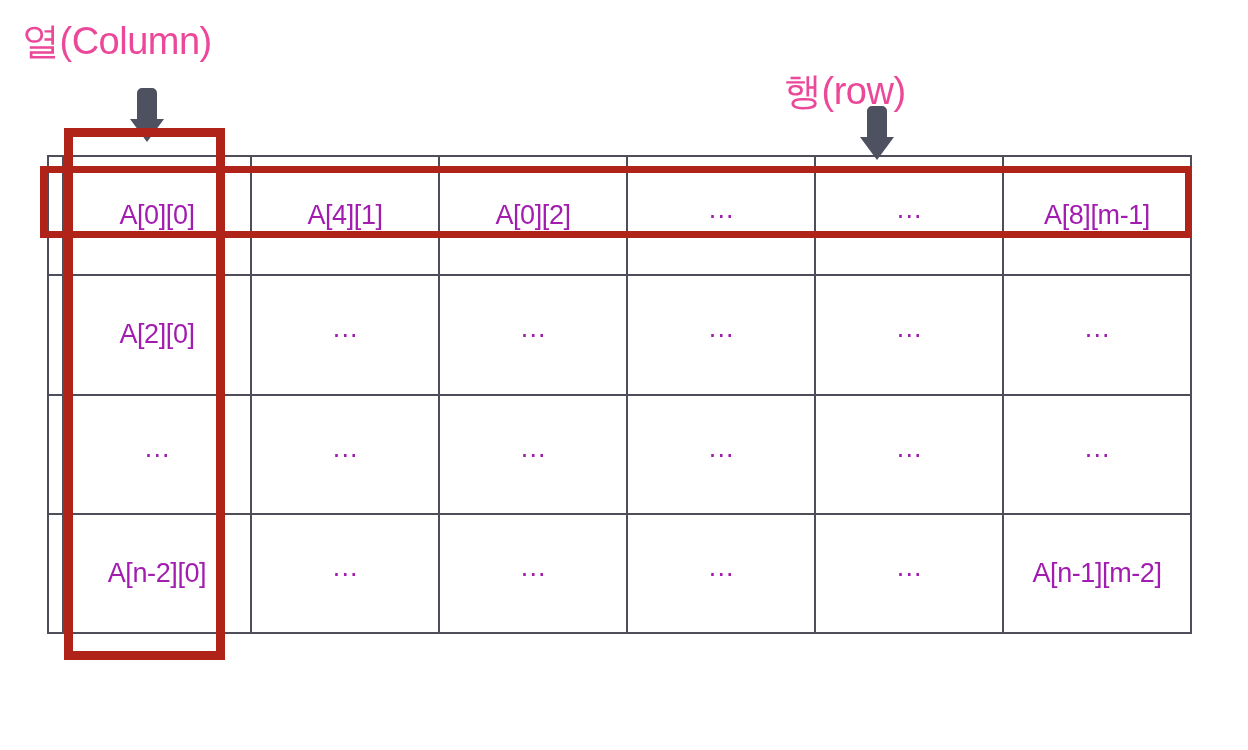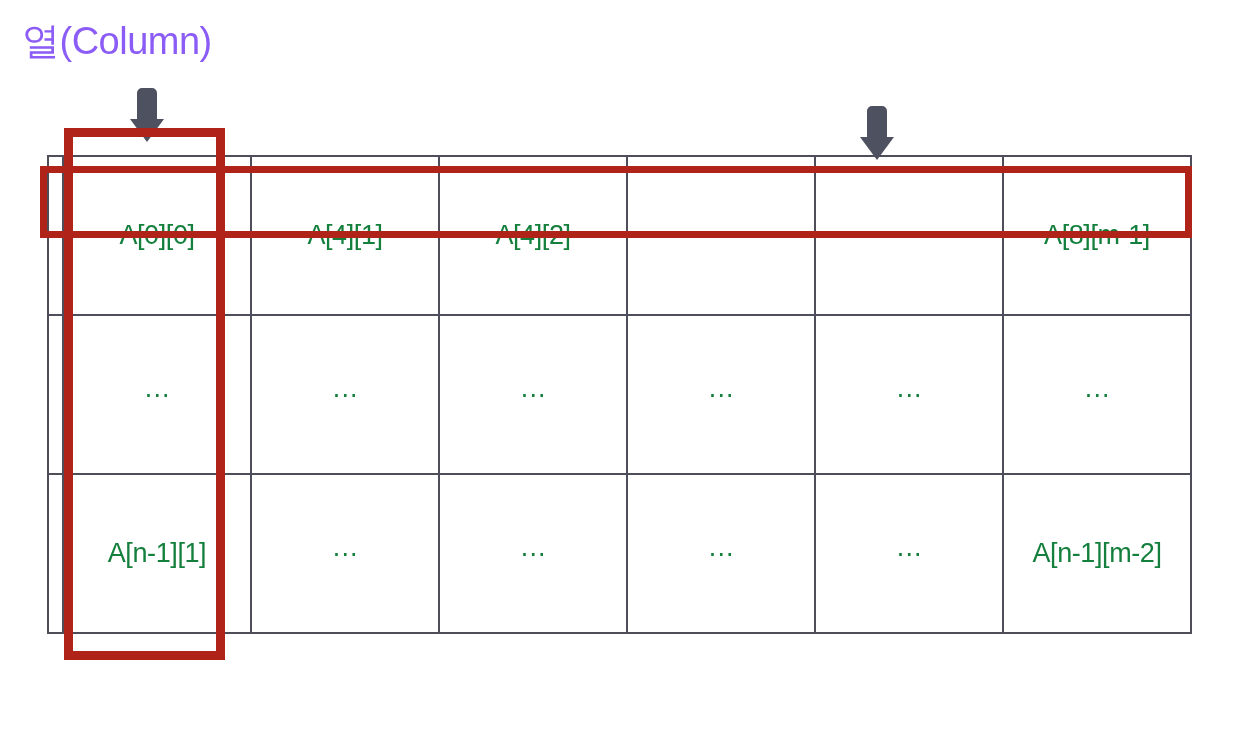--- a/index.html
+++ b/index.html
@@ -19,21 +19,21 @@
   #stage {
     position: absolute;
     left: 0; top: 0;
     width: 1248px;
     height: 750px;
   }
 
   
   .anno-label {
     position: absolute;
-    color: #8b5cf6;
+    color: #ec4899;
     font-size: 38px;
     line-height: 1;
     letter-spacing: -0.5px;
     white-space: nowrap;
     text-align: right;
   }
   #label-column { left: 22px; top: 22px; }
   #label-row    { left: 784px; top: 72px; }
 
   
@@ -52,21 +52,21 @@
     top: 155px;
     width: 1131px;   
     height: 479px;   
     border-collapse: collapse;
     table-layout: fixed;
   }
   #matrix-table td {
     border: 2px solid #4e4e5a;
     text-align: center;
     vertical-align: middle;
-    color: #15803d;
+    color: #a21caf;
     font-size: 27px;
     line-height: 1;
     letter-spacing: -0.4px;
     background: transparent;
     padding: 0;
   }
   td.gutter-cell { width: 13px; }
   td.data-cell   { width: 186px; }
   .ellipsis-cell { font-size: 25px; letter-spacing: 2px; }
 
@@ -102,50 +102,60 @@
 <div id="stage">
 
   <div class="anno-label" id="label-column">열(Column)</div>
 
   <div class="down-arrow" id="arrow-column">
     <svg width="36" height="58" viewBox="0 0 36 58" xmlns="http://www.w3.org/2000/svg">
       <path d="M13 2 h10 a5 5 0 0 1 5 5 v26 h7 L18 56 L1 33 h7 V7 a5 5 0 0 1 5 -5 z" fill="#4e5160"></path>
     </svg>
   </div>
 
+  <div class="anno-label" id="label-row">행(row)</div>
 
   <div class="down-arrow" id="arrow-row">
     <svg width="36" height="58" viewBox="0 0 36 58" xmlns="http://www.w3.org/2000/svg">
       <path d="M13 2 h10 a5 5 0 0 1 5 5 v26 h7 L18 56 L1 33 h7 V7 a5 5 0 0 1 5 -5 z" fill="#4e5160"></path>
     </svg>
   </div>
 
   <table id="matrix-table">
     <tbody id="matrix-body">
         <tr>
           <td class="gutter-cell"></td>
           <td class="data-cell">A[0][0]</td>
           <td class="data-cell">A[4][1]</td>
-          <td class="data-cell">A[4][2]</td>
+          <td class="data-cell">A[0][2]</td>
           <td class="data-cell ellipsis-cell">···</td>
           <td class="data-cell ellipsis-cell">···</td>
           <td class="data-cell">A[8][m-1]</td>
+        </tr>
+        <tr>
+          <td class="gutter-cell"></td>
+          <td class="data-cell">A[2][0]</td>
+          <td class="data-cell ellipsis-cell">···</td>
+          <td class="data-cell ellipsis-cell">···</td>
+          <td class="data-cell ellipsis-cell">···</td>
+          <td class="data-cell ellipsis-cell">···</td>
+          <td class="data-cell ellipsis-cell">···</td>
         </tr>
         <tr>
           <td class="gutter-cell"></td>
           <td class="data-cell ellipsis-cell">···</td>
           <td class="data-cell ellipsis-cell">···</td>
           <td class="data-cell ellipsis-cell">···</td>
           <td class="data-cell ellipsis-cell">···</td>
           <td class="data-cell ellipsis-cell">···</td>
           <td class="data-cell ellipsis-cell">···</td>
         </tr>
         <tr>
           <td class="gutter-cell"></td>
-          <td class="data-cell">A[n-1][1]</td>
+          <td class="data-cell">A[n-2][0]</td>
           <td class="data-cell ellipsis-cell">···</td>
           <td class="data-cell ellipsis-cell">···</td>
           <td class="data-cell ellipsis-cell">···</td>
           <td class="data-cell ellipsis-cell">···</td>
           <td class="data-cell">A[n-1][m-2]</td>
         </tr>
       </tbody>
   </table>
 
   <div class="highlight-rect" id="highlight-row"></div>

